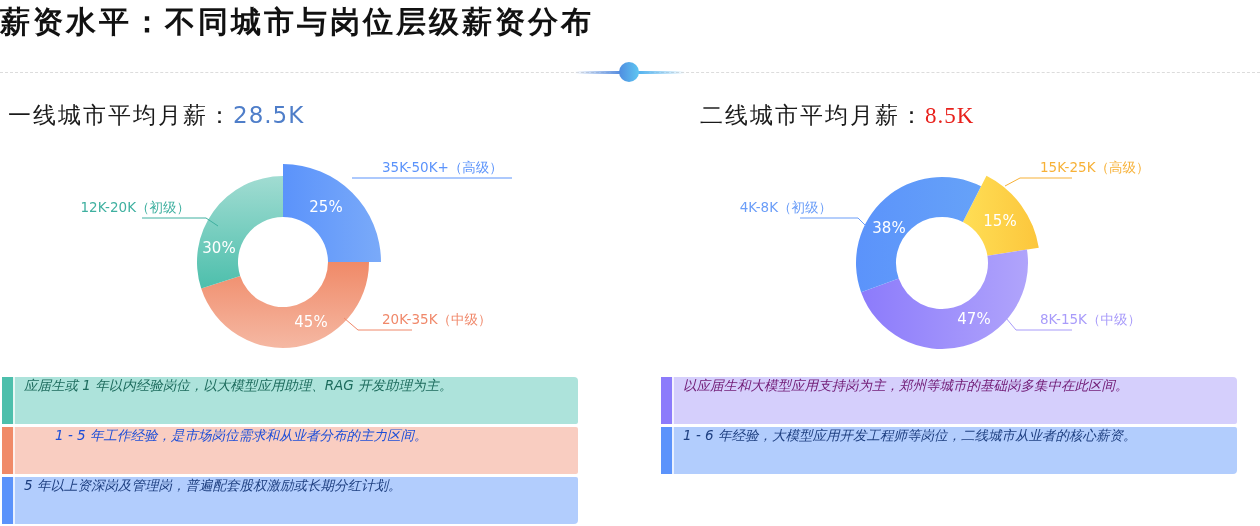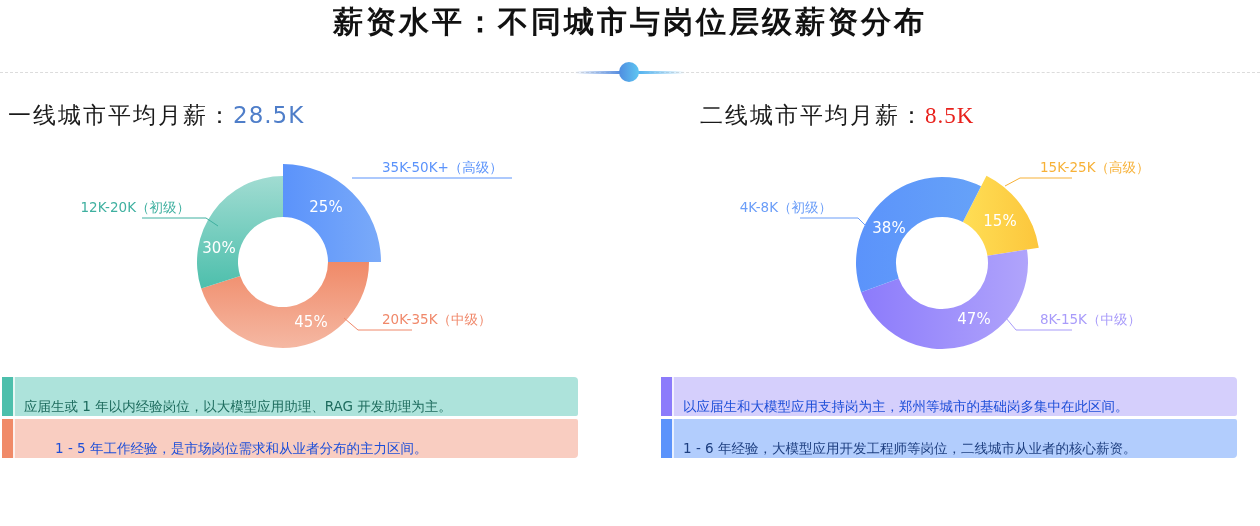--- a/index.html
+++ b/index.html
@@ -1,37 +1,37 @@
 <!DOCTYPE html>
 <html><head>
   <meta charset="utf-8">
   <style>
     html, body { margin: 0; padding: 0; background: #ffffff; }
     body { width: 1260px; height: 526px; position: relative; overflow: hidden;
            font-family: "DejaVu Sans", "Liberation Sans", sans-serif; color: #1a1a1a; }
-    .title { position: absolute; left: 0; right: 0; top: 2px; text-align: center;
+    .title { position: absolute; left: 0; right: 0; top: 2px; text-align: left;
              font-size: 30px; font-weight: bold; letter-spacing: 3px; color: #111; }
     .divider { position: absolute; left: 0; top: 72px; width: 1260px; height: 1px;
                border-top: 1px dashed #dcdcdc; }
     .divider-accent { position: absolute; left: 575px; top: 71px; width: 110px; height: 3px;
                background: linear-gradient(90deg, rgba(90,140,230,0) 0%, #5a8fe0 40%, #5ab6f0 60%, rgba(90,200,240,0) 100%); }
     .divider-dot { position: absolute; left: 619px; top: 62px; width: 20px; height: 20px; border-radius: 50%;
                background: linear-gradient(90deg, #4f8de0, #5ec6f2); }
     .city-head { position: absolute; top: 100px; font-size: 23px; letter-spacing: 2px; color: #1a1a1a; }
     .city-head .val { letter-spacing: 1px; text-align: center; }
     #head-left { left: 8px; }
     #head-left .val { color: #4f7ec9; }
     #head-right { left: 700px; font-family: Liberation Serif, serif; }
     #head-right .val { color: #e8211c; }
     svg.donut { position: absolute; left: 0; top: 140px; }
     .panel { position: absolute; top: 377px; width: 576px; }
     #panel-left { left: 2px; }
     #panel-right { left: 661px; }
-    .row { position: relative; height: 39px; margin-bottom: 3px; display: flex; align-items: flex-end;
-           font-size: 13.5px; border-radius: 2px; }
+    .row { position: relative; height: 47px; margin-bottom: 3px; display: flex; align-items: flex-start;
+           font-size: 13.5px; border-radius: 2px; font-style: italic; }
     .row .bar { position: absolute; left: 0; top: 0; bottom: 0; width: 11px; }
     .row .sep { position: absolute; left: 11px; top: 0; bottom: 0; width: 2px; background: rgba(255,255,255,0.7); }
     .row .txt { padding-left: 22px; white-space: nowrap; }
     .row:first-child { border-top-left-radius: 4px; border-top-right-radius: 4px; }
     .row:last-child { border-bottom-left-radius: 4px; border-bottom-right-radius: 4px; }
   </style>
 </head>
 <body>
 
 <div class="title">薪资水平：不同城市与岗位层级薪资分布</div>
@@ -109,25 +109,30 @@
     <div class="row" style="background: rgb(173, 227, 219);">
       <div class="bar" style="background: rgb(77, 191, 172);"></div>
       <div class="sep"></div>
       <span class="txt" style="color: rgb(29, 107, 93);">应届生或 1 年以内经验岗位，以大模型应用助理、RAG 开发助理为主。</span>
     </div>
     <div class="row" style="background: rgb(249, 205, 193);">
       <div class="bar" style="background: rgb(240, 138, 104);"></div>
       <div class="sep"></div>
       <span class="txt" style="color: #1d4ed8; margin-left: 31px;"> 1 - 5 年工作经验，是市场岗位需求和从业者分布的主力区间。</span>
     </div>
+    <div class="row" style="background: rgb(178, 205, 253);">
+      <div class="bar" style="background: rgb(91, 147, 251);"></div>
+      <div class="sep"></div>
+      <span class="txt" style="color: rgb(30, 63, 128);">5 年以上资深岗及管理岗，普遍配套股权激励或长期分红计划。</span>
+    </div>
   </div>
 <div class="panel" id="panel-right">
     <div class="row" style="background: rgb(213, 207, 252);">
       <div class="bar" style="background: rgb(140, 123, 251);"></div>
       <div class="sep"></div>
-      <span class="txt" style="color: #1d4ed8;">以应届生和大模型应用支持岗为主，郑州等城市的基础岗多集中在此区间。</span>
+      <span class="txt" style="color: #701a75;">以应届生和大模型应用支持岗为主，郑州等城市的基础岗多集中在此区间。</span>
     </div>
     <div class="row" style="background: rgb(178, 205, 253);">
       <div class="bar" style="background: rgb(91, 147, 251);"></div>
       <div class="sep"></div>
       <span class="txt" style="color: rgb(30, 63, 128);"> 1 - 6 年经验，大模型应用开发工程师等岗位，二线城市从业者的核心薪资。</span>
     </div>
   </div>
 
 </body></html>

